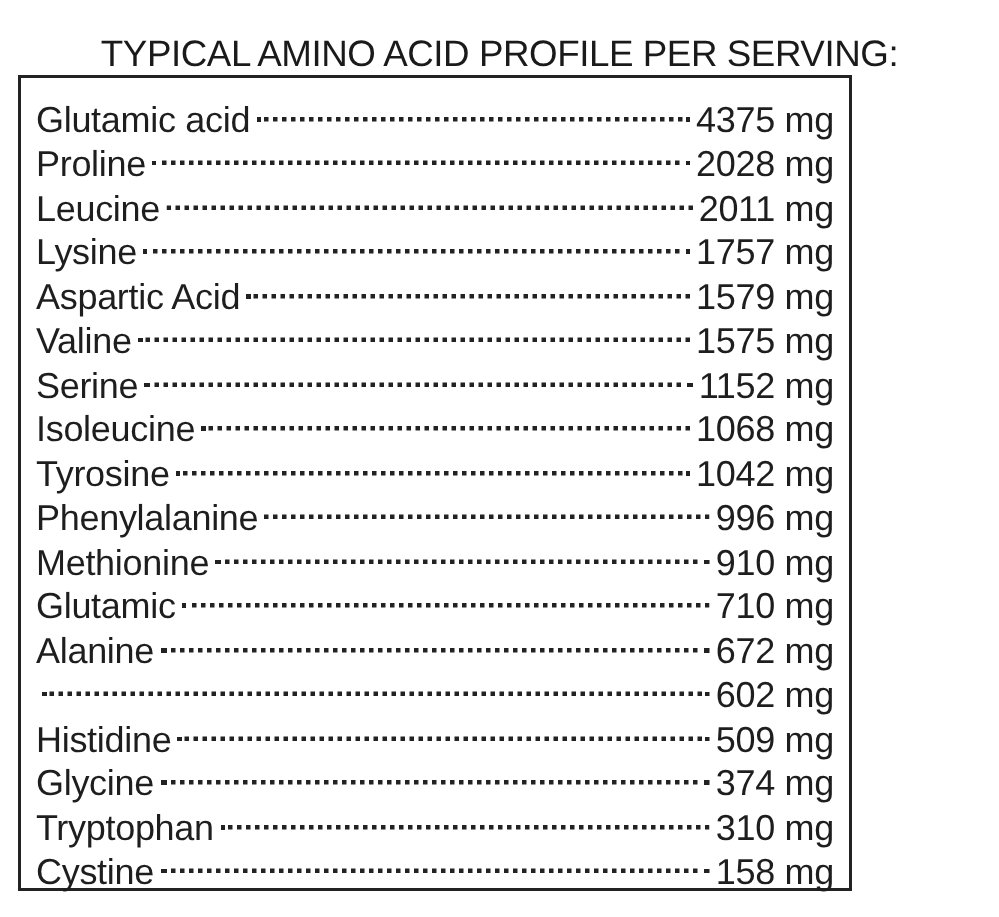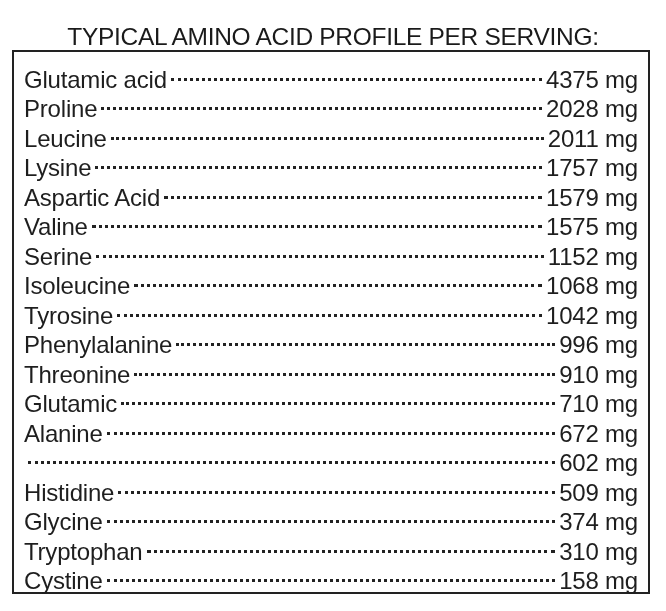--- a/index.html
+++ b/index.html
@@ -24,21 +24,21 @@
       font-size: 24.5px;
       letter-spacing: -0.3px;
       line-height: 30px;
       color: #1a1a1a;
       margin-top: 12px;
     }
     .box {
       position: absolute;
       left: 12px;
       top: 50px;
-      width: 638px;
+      width: 556px;
       height: 544px;
       border: 2px solid #222;
       box-sizing: border-box;
     }
     .rows {
       position: absolute;
       left: 10px;
       right: 10px;
       top: 6px;
     }
@@ -127,21 +127,21 @@
       <span class="name">Tyrosine</span>
       <span class="leader"></span>
       <span class="value">1042 mg</span>
     </div>
     <div class="row">
       <span class="name">Phenylalanine</span>
       <span class="leader"></span>
       <span class="value">996 mg</span>
     </div>
     <div class="row">
-      <span class="name">Threonine</span>
+      <span class="name">Methionine</span>
       <span class="leader"></span>
       <span class="value">910 mg</span>
     </div>
     <div class="row">
       <span class="name">Glutamic</span>
       <span class="leader"></span>
       <span class="value">710 mg</span>
     </div>
     <div class="row">
       <span class="name">Alanine</span>

